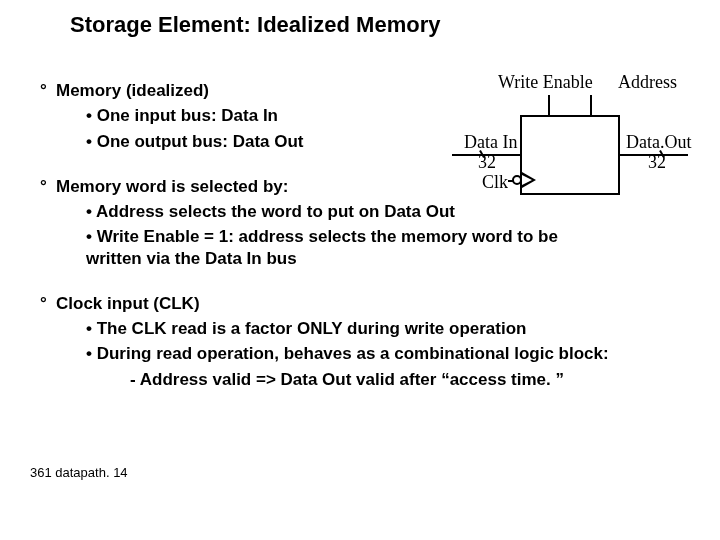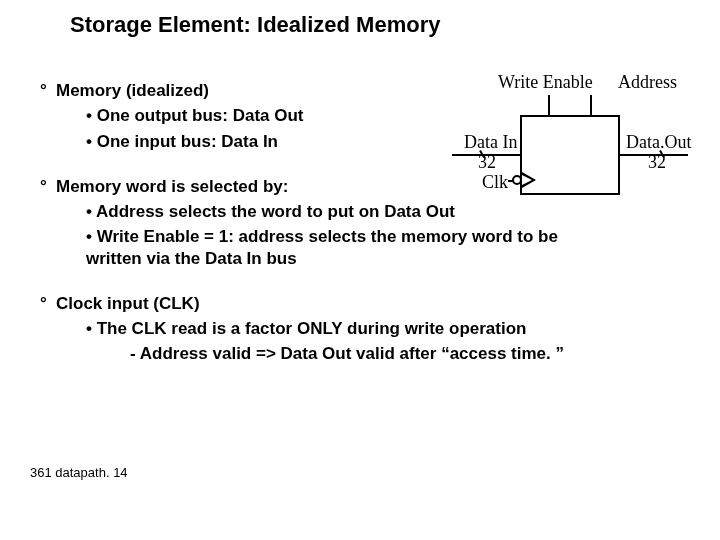--- a/index.html
+++ b/index.html
@@ -213,38 +213,39 @@
     <div class="lbl dataout-lbl">Data.Out</div>
     <div class="lbl dataout-32">32</div>
   </div>
 
   <div class="body">
 
     <div class="lvl1 first">
       <span class="deg">°</span>
       <span>Memory (idealized)</span>
     </div>
+    <div class="lvl2">• One input bus: Data In</div>
     <div class="lvl2">• One output bus: Data Out</div>
-    <div class="lvl2">• One input bus: Data In</div>
 
     <div class="spacer"></div>
 
     <div class="lvl1">
       <span class="deg">°</span>
       <span>Memory word is selected by:</span>
     </div>
     <div class="lvl2">• Address selects the word to put on Data Out</div>
     <div class="lvl2" style="max-width:480px;">• Write Enable = 1: address selects the memory word to be written via the Data In bus</div>
 
     <div class="spacer"></div>
 
     <div class="lvl1">
       <span class="deg">°</span>
       <span>Clock input (CLK)</span>
     </div>
     <div class="lvl2">• The CLK read is a factor ONLY during write operation</div>
+    <div class="lvl2" style="max-width:560px;">• During read operation, behaves  as a combinational logic block:</div>
     <div class="lvl3">-   Address valid =&gt; Data Out valid after “access time. ”</div>
 
   </div>
 
   <div class="footer">361 datapath. 14</div>
 
 </div>
 
 </body></html>

